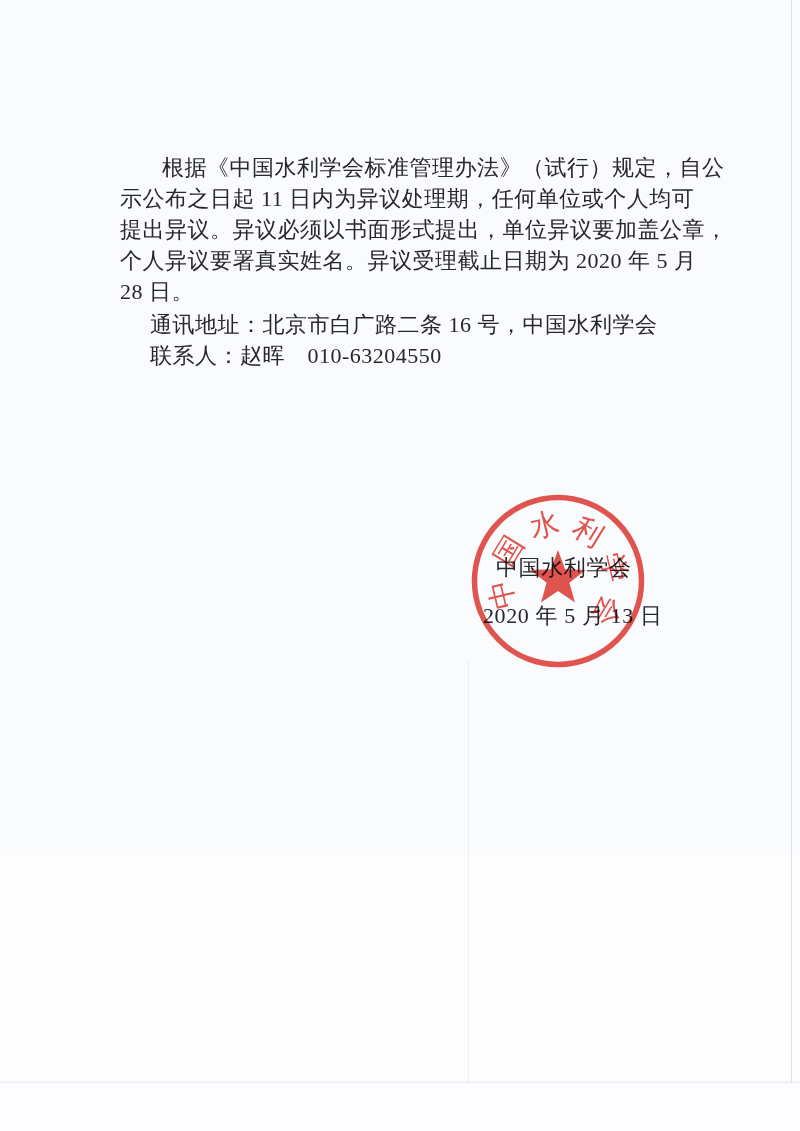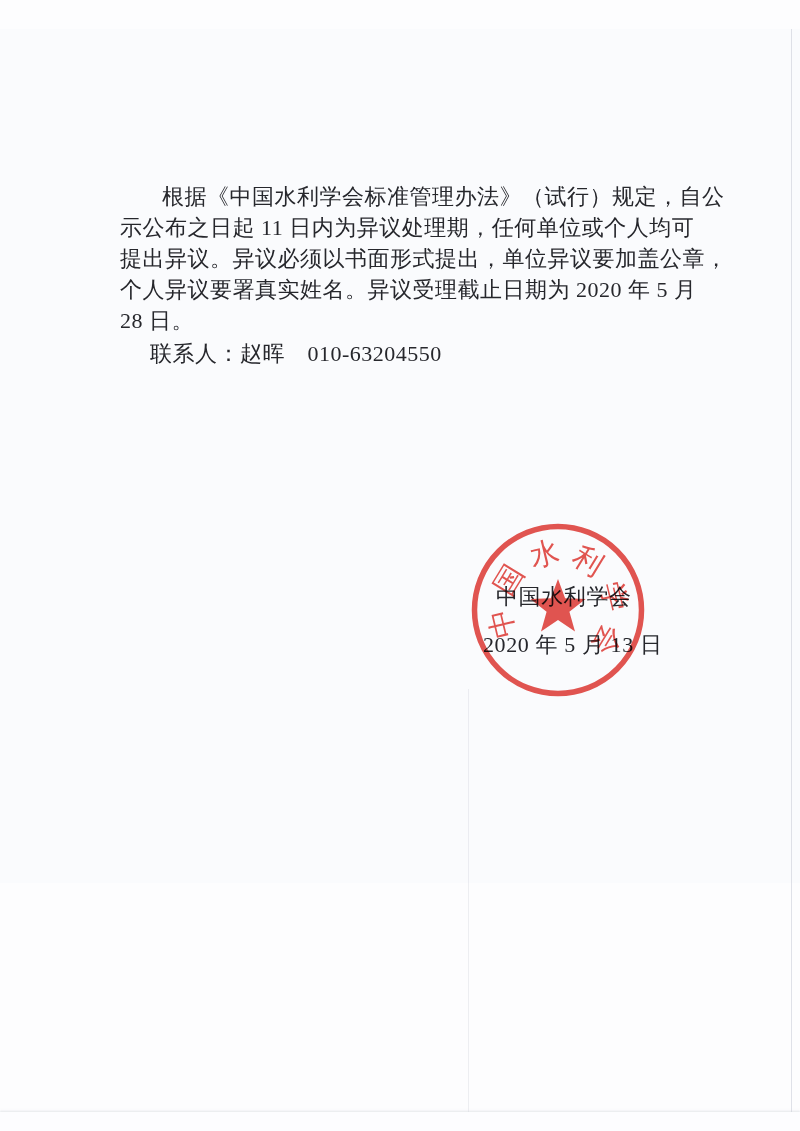--- a/index.html
+++ b/index.html
@@ -10,21 +10,20 @@
     overflow: hidden;
     background: #fdfdfe;
     font-family: "Liberation Serif", "DejaVu Serif", serif;
   }
   .paper {
     position: relative;
     width: 800px;
     height: 854px;
     background: var(--paper-bg, #fafbfd);
     color: var(--ink, #26272c);
-    margin-top: 29px;
   }
   
   .scan-bottom {
     position: absolute;
     left: 0; right: 0;
     top: 1083px; height: 48px;
     background: #fdfdff;
     box-shadow: 0 -1px 2px rgba(203,207,216,0.5);
   }
   .scan-right {
@@ -106,20 +105,21 @@
 
   <div class="para">
     <div class="pline first">根据《中国水利学会标准管理办法》（试行）规定，自公</div>
     <div class="pline">示公布之日起 11 日内为异议处理期，任何单位或个人均可</div>
     <div class="pline">提出异议。异议必须以书面形式提出，单位异议要加盖公章，</div>
     <div class="pline">个人异议要署真实姓名。异议受理截止日期为 2020 年 5 月</div>
     <div class="pline last">28 日。</div>
   </div>
 
   <div class="contact">
+    <div>通讯地址：北京市白广路二条 16 号，中国水利学会</div>
     <div>联系人：赵晖　010-63204550</div>
   </div>
 
   <svg class="seal" viewBox="0 0 220 220" xmlns="http://www.w3.org/2000/svg">
     <circle class="ring" cx="110" cy="110" r="83.5"></circle>
     <g transform="rotate(9 110 110)">
       <text transform="translate(56.4 132.2) rotate(-112.5)">中</text>
       <text transform="translate(56.4 87.8) rotate(-67.5)">国</text>
       <text transform="translate(87.8 56.4) rotate(-22.5)">水</text>
       <text transform="translate(132.2 56.4) rotate(22.5)">利</text>

